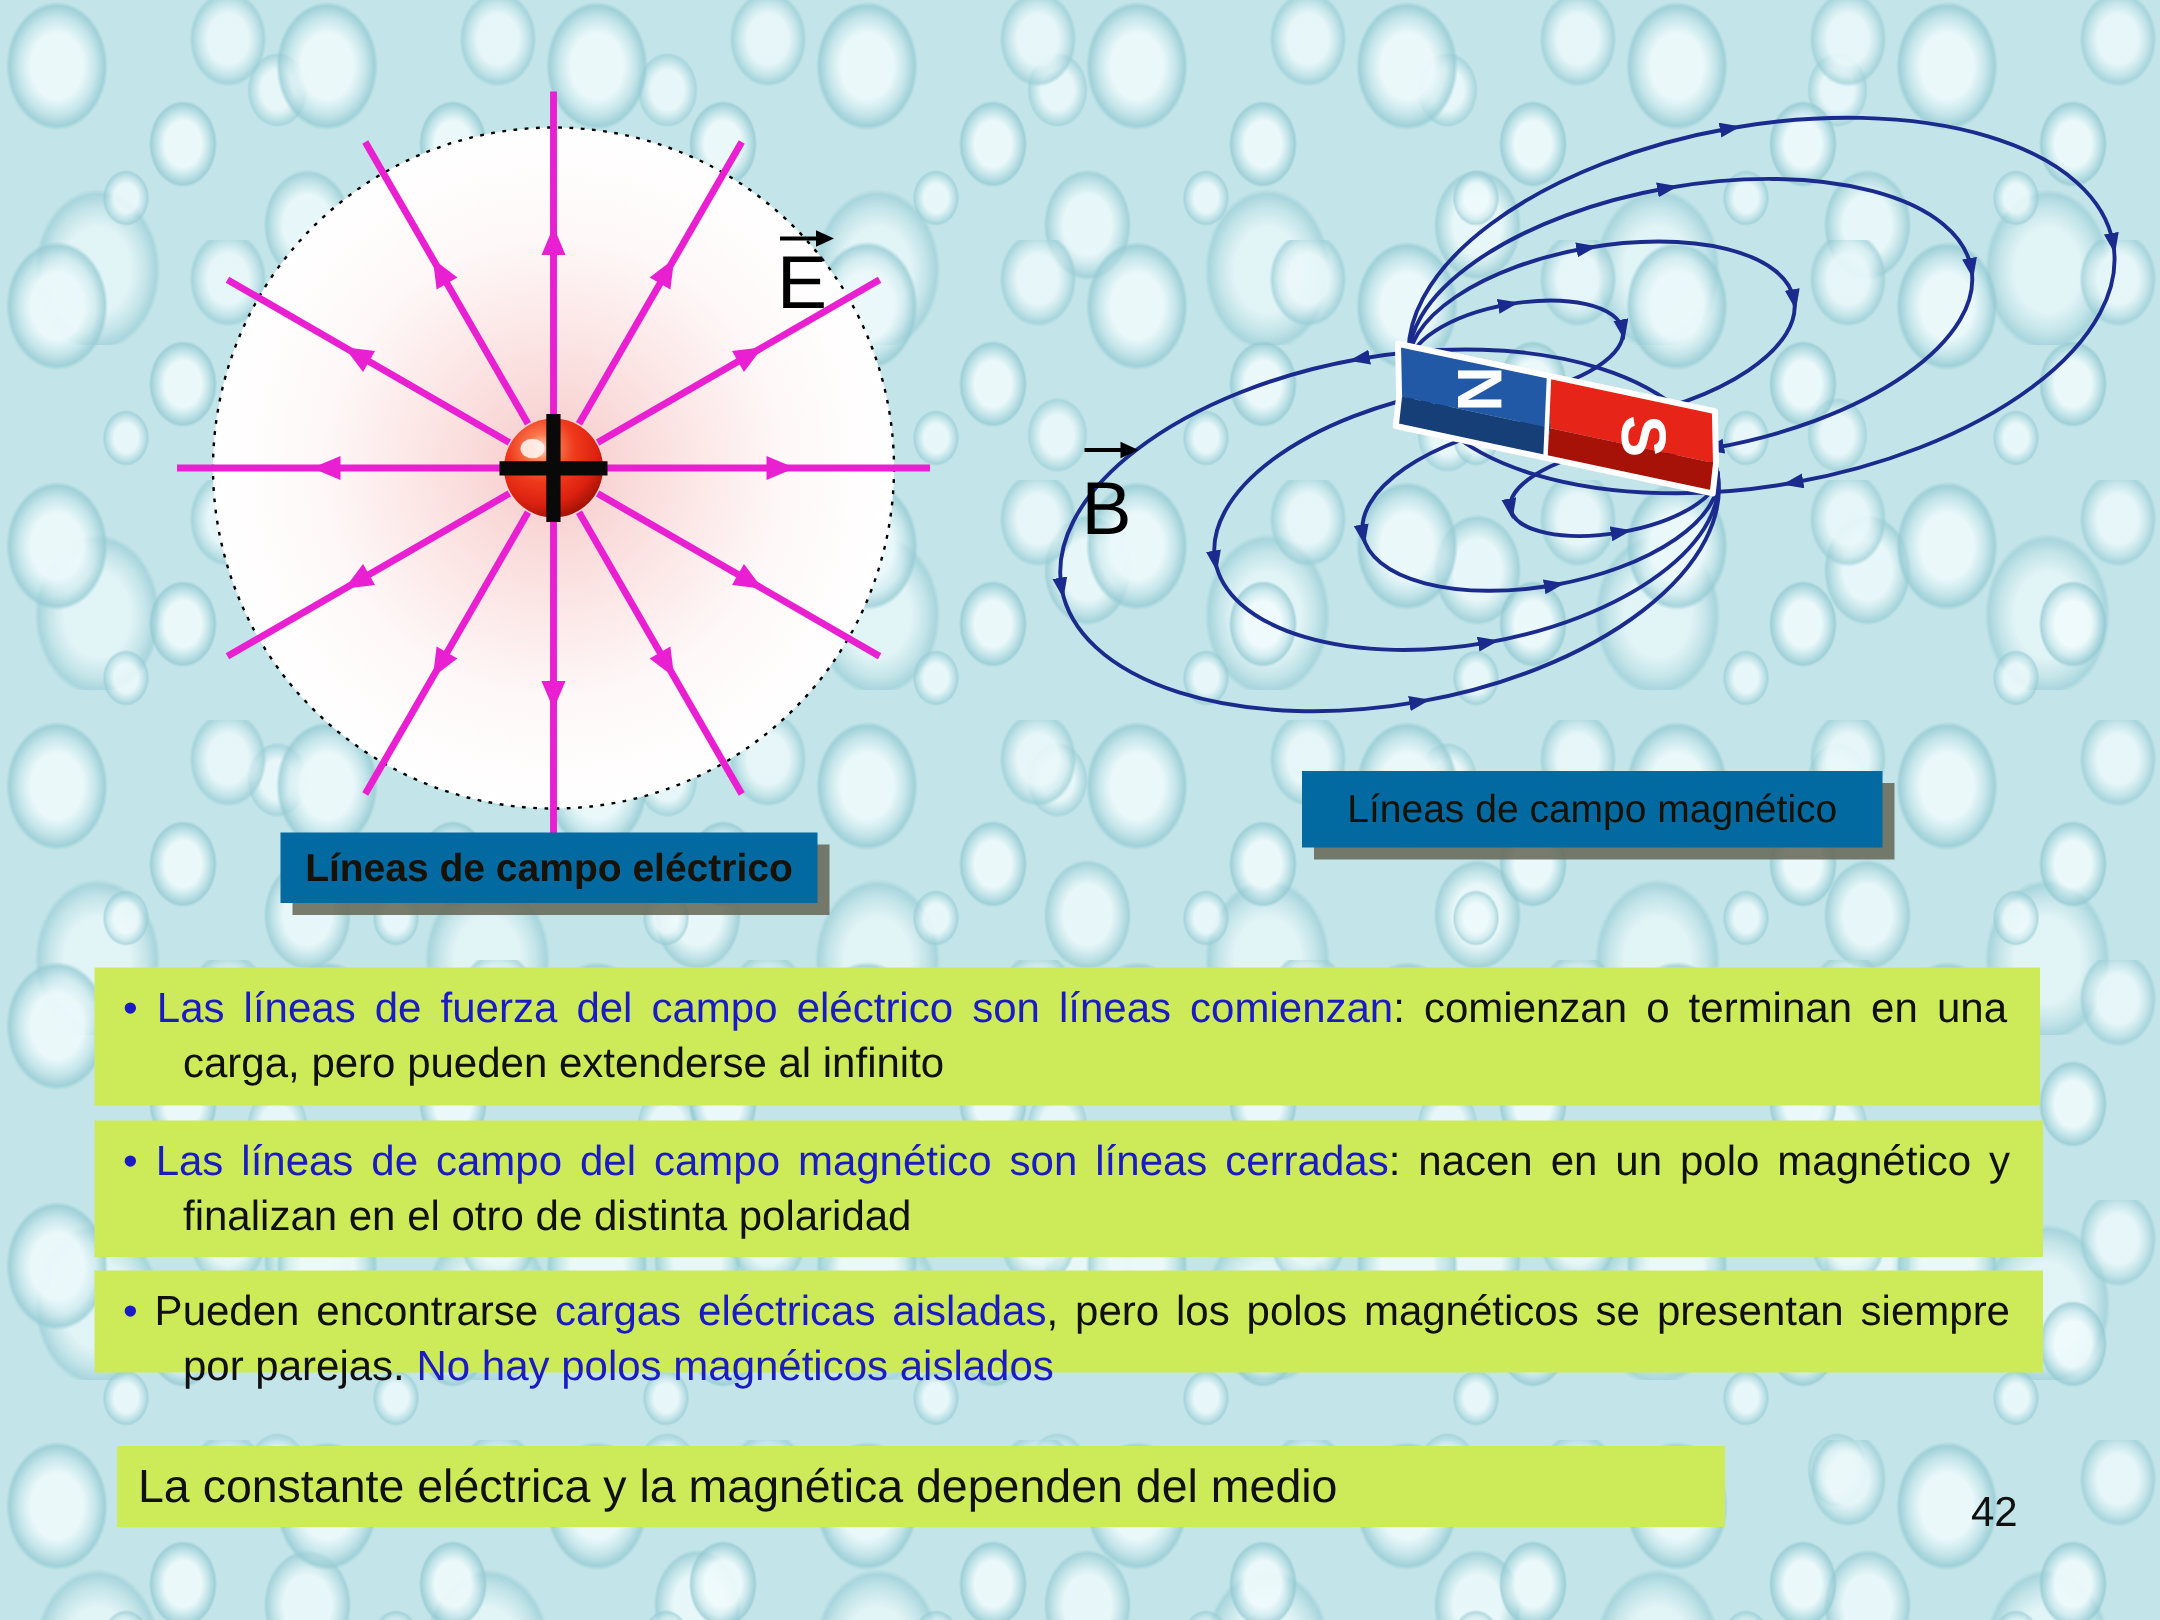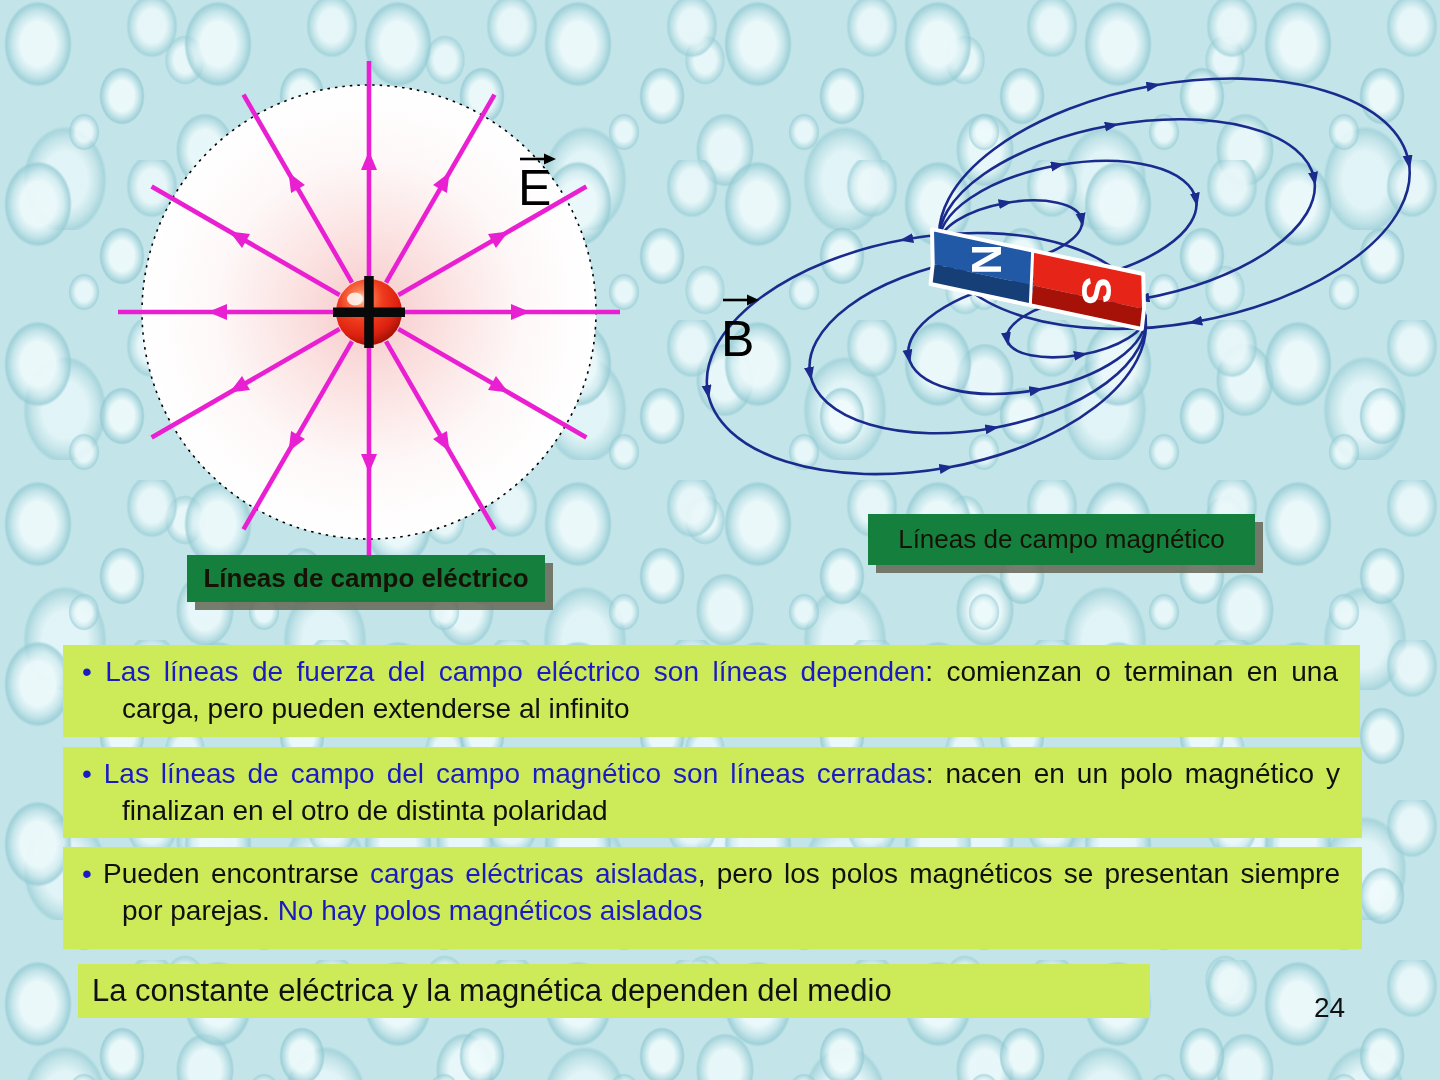--- a/index.html
+++ b/index.html
@@ -12,21 +12,21 @@
       radial-gradient(ellipse 30px 38px at 122px 96px, rgba(240,251,252,.9) 0 40%, rgba(190,226,232,.5) 58%, rgba(144,199,208,.7) 71%, rgba(255,255,255,0) 76%),
       radial-gradient(ellipse 20px 24px at 84px 132px, rgba(238,250,251,.85) 0 40%, rgba(190,226,232,.45) 60%, rgba(150,203,212,.65) 72%, rgba(255,255,255,0) 78%),
       radial-gradient(ellipse 34px 42px at 152px 26px, rgba(234,248,250,.9) 0 40%, rgba(196,228,233,.5) 58%, rgba(152,205,213,.68) 70%, rgba(255,255,255,0) 76%),
       radial-gradient(ellipse 56px 72px at 65px 180px, rgba(232,247,249,.8) 0 40%, rgba(196,228,233,.45) 58%, rgba(150,203,212,.6) 70%, rgba(255,255,255,0) 75%),
       radial-gradient(ellipse 38px 48px at 205px 150px, rgba(238,250,251,.85) 0 42%, rgba(192,226,231,.5) 60%, rgba(148,201,210,.65) 72%, rgba(255,255,255,0) 77%),
       radial-gradient(ellipse 26px 32px at 185px 60px, rgba(240,251,252,.8) 0 42%, rgba(196,228,233,.45) 60%, rgba(152,205,213,.6) 73%, rgba(255,255,255,0) 78%);
     background-size:180px 160px,180px 160px,180px 160px,180px 160px,260px 230px,260px 230px,260px 230px;
   }
   .abs{position:absolute;}
   .caption{
-    background:#15803d;
+    background:#0369a1;
     box-shadow:8px 8px 0 rgba(100,102,85,.85);
     display:flex;align-items:center;justify-content:center;
     font-size:26px;color:#171106;white-space:nowrap;
   }
   .greenbox{
     background:#cdeb58;
     color:#101010;font-size:28px;line-height:37px;
     text-align:justify;
     padding:8px 22px 0 19px;
     box-sizing:border-box;
@@ -140,26 +140,26 @@
 </svg>
 
 <div class="abs caption" style="left:187px;top:555px;width:358px;height:47px;font-weight:bold;">
   <span>Líneas de campo eléctrico</span>
 </div>
 <div class="abs caption" style="left:868px;top:514px;width:387px;height:51px;">
   <span>Líneas de campo magnético</span>
 </div>
 
 <div class="abs greenbox" style="left:63px;top:645px;width:1297px;height:92px;">
-  <p><span class="marker">• </span><span class="seg-blue">Las líneas de fuerza del campo eléctrico son líneas dependen</span><span class="seg-black">: comienzan o terminan en una carga, pero pueden extenderse al infinito</span></p>
+  <p><span class="marker">• </span><span class="seg-blue">Las líneas de fuerza del campo eléctrico son líneas comienzan</span><span class="seg-black">: comienzan o terminan en una carga, pero pueden extenderse al infinito</span></p>
 </div>
 <div class="abs greenbox" style="left:63px;top:747px;width:1299px;height:91px;">
   <p><span class="marker">• </span><span class="seg-blue">Las líneas de campo del campo magnético son líneas cerradas</span><span class="seg-black">: nacen en un polo magnético y finalizan en el otro de distinta polaridad</span></p>
 </div>
-<div class="abs greenbox" style="left:63px;top:847px;width:1299px;height:102px;">
+<div class="abs greenbox" style="left:63px;top:847px;width:1299px;height:68px;">
   <p><span class="marker">• </span><span class="seg-black">Pueden encontrarse </span><span class="seg-blue">cargas eléctricas aisladas</span><span class="seg-black">, pero los polos magnéticos se presentan siempre por parejas. </span><span class="seg-blue">No hay polos magnéticos aislados</span></p>
 </div>
 
 <div class="abs footerbox" style="left:78px;top:964px;width:1072px;height:54px;">
   <span>La constante eléctrica y la magnética dependen del medio</span>
 </div>
 
-<div class="abs pagenum" style="left:1314px;top:992px;">24</div>
+<div class="abs pagenum" style="left:1314px;top:992px;">42</div>
 
 </body></html>

